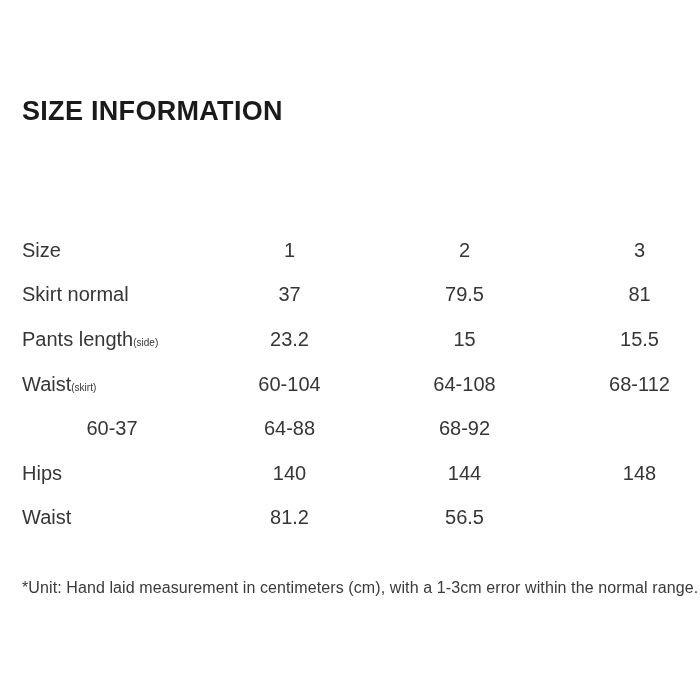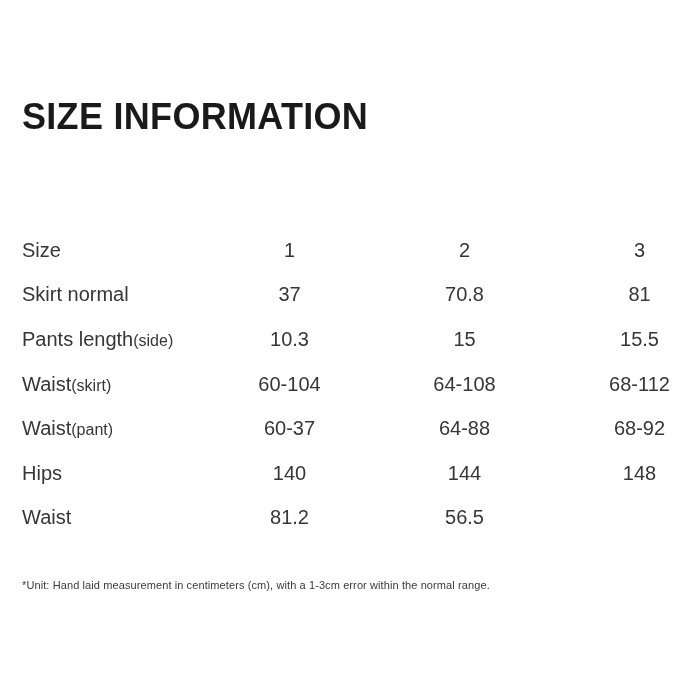--- a/index.html
+++ b/index.html
@@ -12,21 +12,21 @@
     background: #ffffff;
     overflow: hidden;
     position: relative;
     font-family: "Liberation Sans", sans-serif;
     color: #333333;
   }
   .page-title {
     position: absolute;
     left: 22px;
     top: 96px;
-    font-size: 36px;
+    font-size: 27px;
     font-weight: 700;
     letter-spacing: 0.3px;
     color: #1a1a1a;
     white-space: nowrap;
   }
   .size-table {
     position: absolute;
     left: 22px;
     top: 228px;
   }
@@ -36,31 +36,31 @@
     height: 44.6px;
     align-items: center;
     font-size: 20px;
     color: #363636;
   }
   .row-label {
     text-align: left;
     white-space: nowrap;
   }
   .row-label .sub {
-    font-size: 16px;
+    font-size: 10px;
   }
   .cell-value {
     text-align: center;
     white-space: nowrap;
   }
   .unit-footnote {
     position: absolute;
     left: 22px;
     top: 579px;
-    font-size: 11px;
+    font-size: 16px;
     letter-spacing: 0.1px;
     color: #3a3a3a;
     white-space: nowrap;
   }
 </style>
 </head>
 <body>
 
 <div class="page-title">SIZE INFORMATION</div>
 
@@ -69,40 +69,39 @@
   <div class="size-row">
     <div class="row-label"><span>Size</span><span class="sub"></span></div>
     <div class="cell-value">1</div>
     <div class="cell-value">2</div>
     <div class="cell-value">3</div>
   </div>
 
   <div class="size-row">
     <div class="row-label"><span>Skirt normal</span><span class="sub"></span></div>
     <div class="cell-value">37</div>
-    <div class="cell-value">70.8</div>
+    <div class="cell-value">79.5</div>
     <div class="cell-value">81</div>
   </div>
 
   <div class="size-row">
     <div class="row-label"><span>Pants length</span><span class="sub">(side)</span></div>
-    <div class="cell-value">10.3</div>
+    <div class="cell-value">23.2</div>
     <div class="cell-value">15</div>
     <div class="cell-value">15.5</div>
   </div>
 
   <div class="size-row">
     <div class="row-label"><span>Waist</span><span class="sub">(skirt)</span></div>
     <div class="cell-value">60-104</div>
     <div class="cell-value">64-108</div>
     <div class="cell-value">68-112</div>
   </div>
 
   <div class="size-row">
-    <div class="row-label"><span>Waist</span><span class="sub">(pant)</span></div>
     <div class="cell-value">60-37</div>
     <div class="cell-value">64-88</div>
     <div class="cell-value">68-92</div>
   </div>
 
   <div class="size-row">
     <div class="row-label"><span>Hips</span><span class="sub"></span></div>
     <div class="cell-value">140</div>
     <div class="cell-value">144</div>
     <div class="cell-value">148</div>

